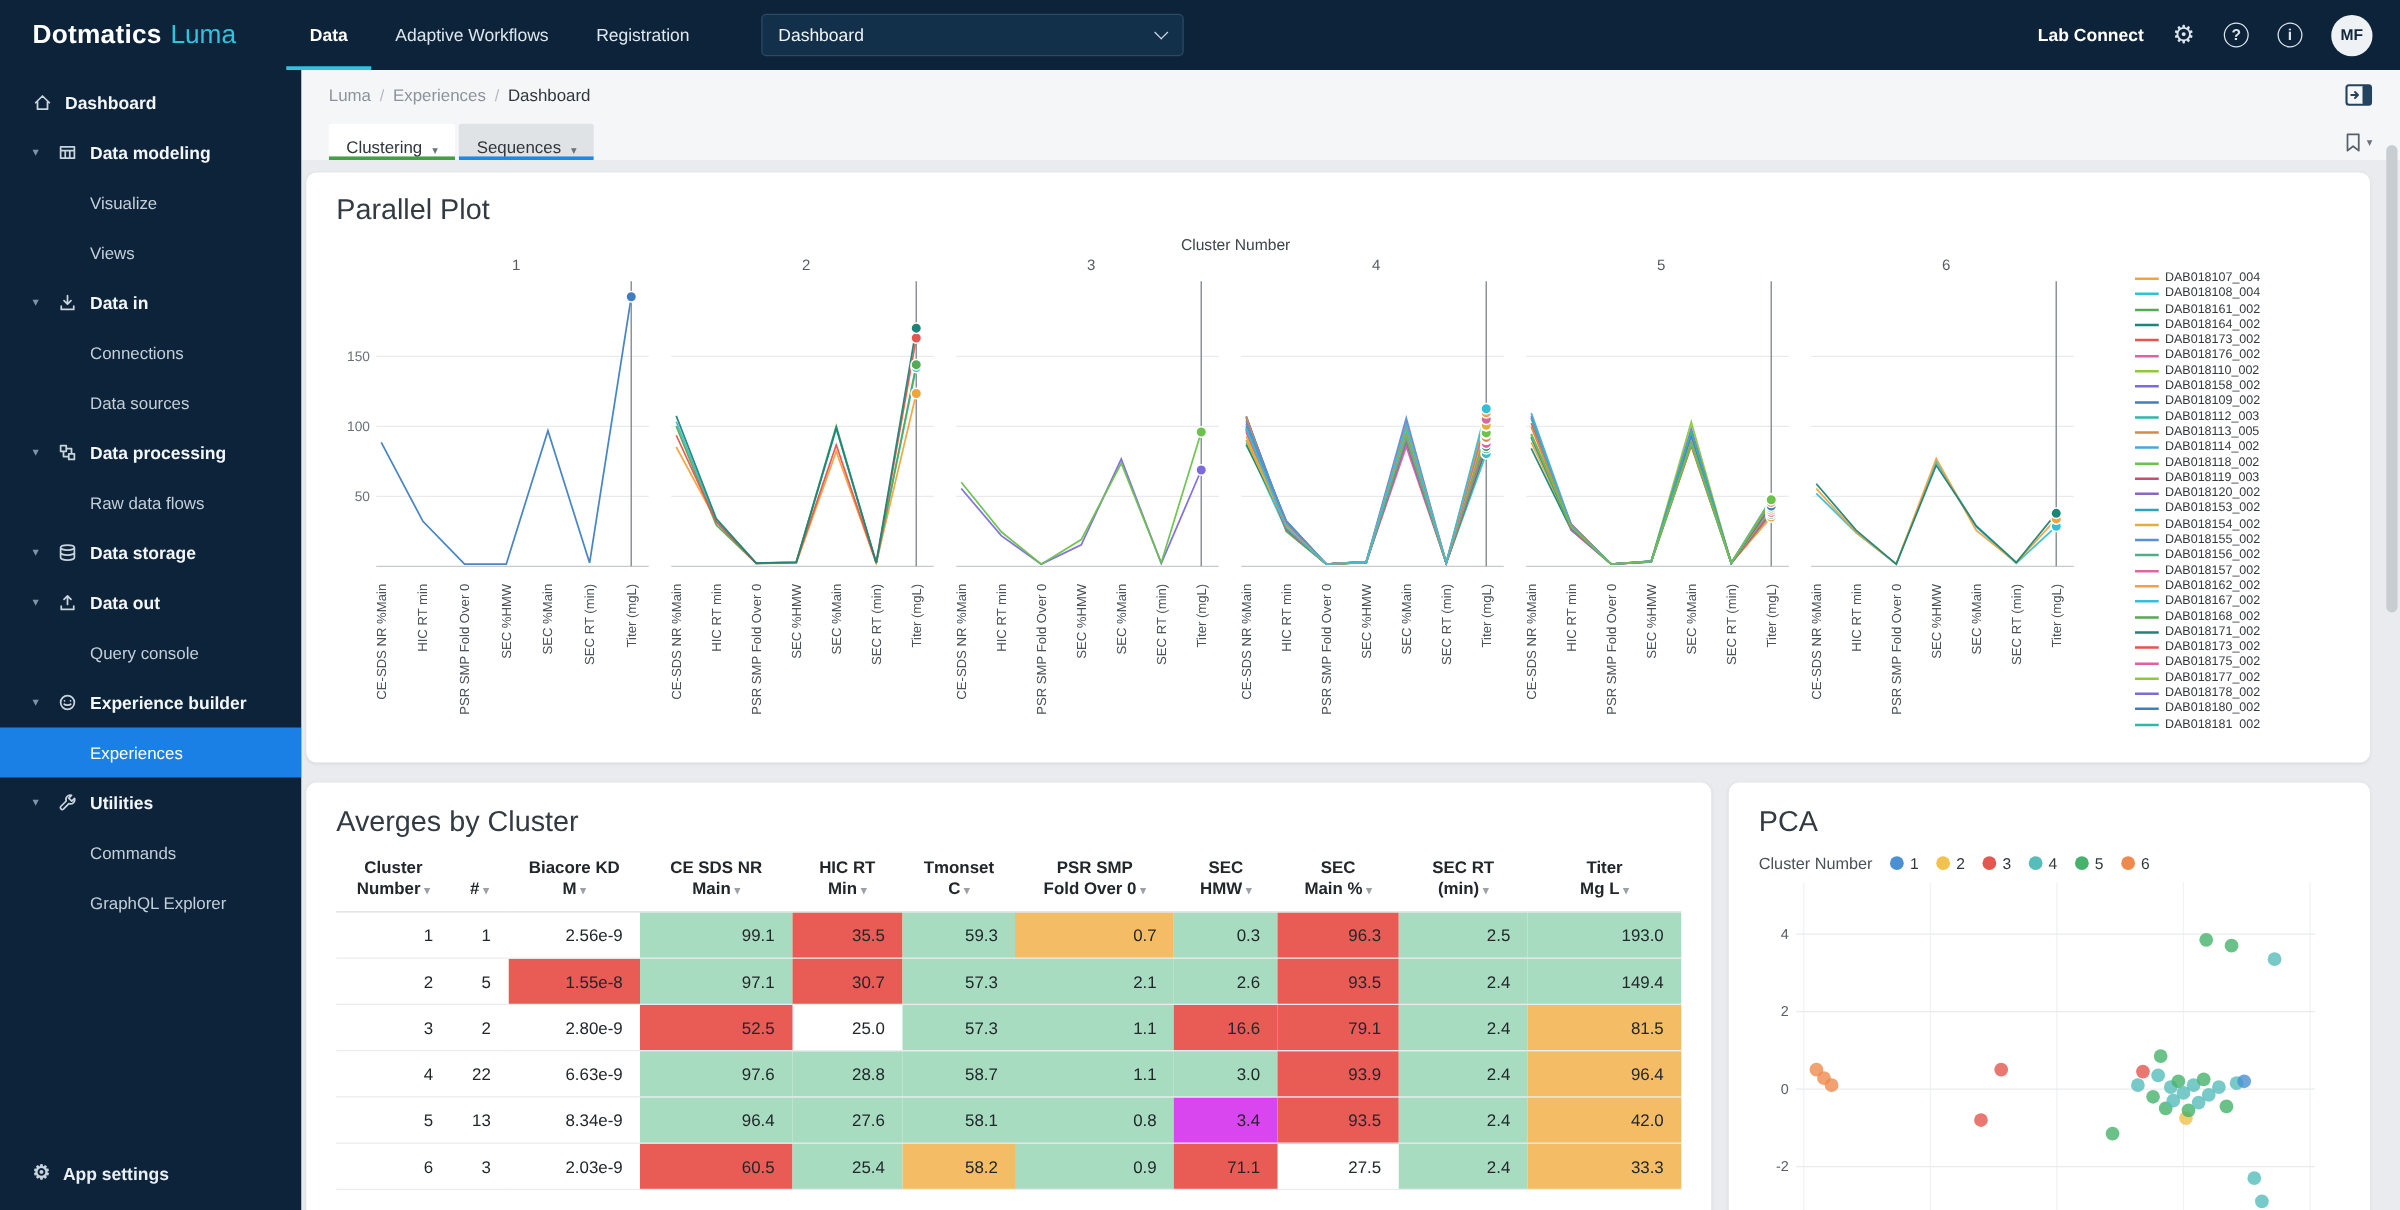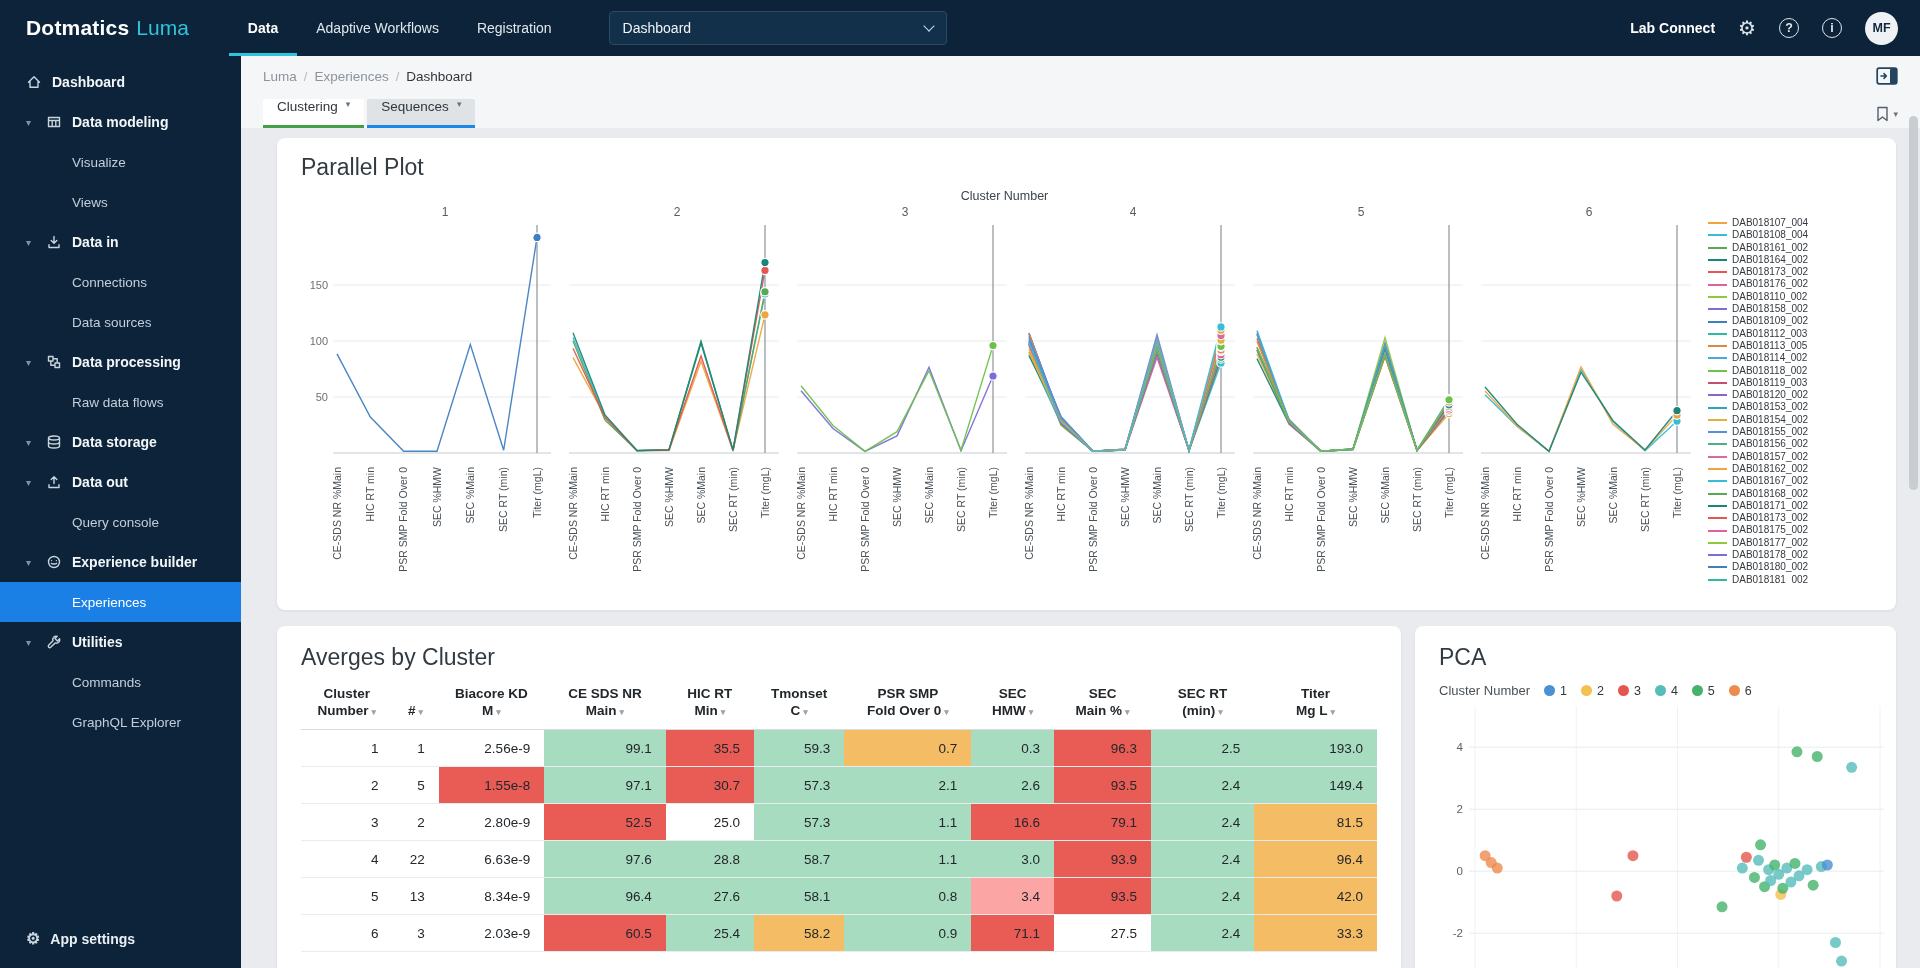--- a/index.html
+++ b/index.html
@@ -33,26 +33,26 @@
 
 .main{position:absolute;left:241px;top:56px;right:0;bottom:0;overflow:hidden}
 .top-strip{height:72px;background:#f5f6f8;padding:0 22px}
 .breadcrumb-row{height:40px;display:flex;align-items:center}
 .bc-item{font-size:13.5px;color:#8b949b;cursor:pointer}
 .bc-item.current{color:#2f363c;cursor:default}
 .bc-sep{margin:0 7px;color:#b3babf;font-size:13px}
 .collapse-btn{margin-left:auto;cursor:pointer;display:flex;align-items:center}
 .tabs-row{height:32px;display:flex;align-items:flex-end}
 .tabs-wrap{display:flex;align-items:flex-end}
-.tab{height:29px;display:flex;align-items:flex-start;gap:8px;padding:0 14px;font-size:13.5px;color:#2f363c;background:#dfe3e6;border-bottom:3px solid #15803d;cursor:pointer;margin-right:3px;border-radius:2px 2px 0 0}
+.tab{height:29px;display:flex;align-items:flex-end;gap:8px;padding:0 14px;font-size:13.5px;color:#2f363c;background:#dfe3e6;border-bottom:3px solid #15803d;cursor:pointer;margin-right:3px;border-radius:2px 2px 0 0}
 .tab.active{background:#fff}
 .tab .tab-caret{font-size:9px;color:#6a737b}
 .bookmark-btn{margin-left:auto;display:flex;align-items:center;gap:4px;color:#55606a;cursor:pointer;padding-bottom:6px}
 .bookmark-btn .bm-caret{font-size:9px;color:#6a737b}
-.content{position:relative;height:840px;padding:10px 24px 0 36px;background:#e9ebee;overflow:hidden}
+.content{position:relative;height:840px;padding:10px 24px 0 4px;background:#e9ebee;overflow:hidden}
 .panel{background:#fff;border-radius:8px;box-shadow:0 1px 3px rgba(20,30,40,.08)}
 .panel-pp{height:472px;padding:16px 20px 0 24px;overflow:hidden}
 .panel-title{font-size:23px;color:#333b42;font-weight:400}
 .pp-head{font-size:12.5px;color:#3c444b;text-align:center;margin:8px 0 0;padding-right:168px}
 .pp-flex{display:flex;margin-top:2px}
 .pp-plots{flex:1;display:flex}
 .pp-cell{display:flex;flex-direction:column;align-items:center}
 .pp-num{font-size:12px;color:#555c62;height:16px}
 .pp-legend{width:168px;height:378px;overflow:hidden;padding-top:12px}
 .lg-item{display:flex;align-items:center;font-size:10px;color:#33383d;line-height:12.3px;white-space:nowrap;cursor:pointer}
@@ -678,21 +678,21 @@
                 <td style="background: rgb(244, 188, 100);">96.4</td>
               </tr>
               <tr>
                 <td>5</td>
                 <td>13</td>
                 <td>8.34e-9</td>
                 <td style="background: rgb(168, 220, 192);">96.4</td>
                 <td style="background: rgb(168, 220, 192);">27.6</td>
                 <td style="background: rgb(168, 220, 192);">58.1</td>
                 <td style="background: rgb(168, 220, 192);">0.8</td>
-                <td style="background: #fca5a5;">3.4</td>
+                <td style="background: #d946ef;">3.4</td>
                 <td style="background: rgb(233, 91, 85);">93.5</td>
                 <td style="background: rgb(168, 220, 192);">2.4</td>
                 <td style="background: rgb(244, 188, 100);">42.0</td>
               </tr>
               <tr>
                 <td>6</td>
                 <td>3</td>
                 <td>2.03e-9</td>
                 <td style="background: rgb(233, 91, 85);">60.5</td>
                 <td style="background: rgb(168, 220, 192);">25.4</td>

